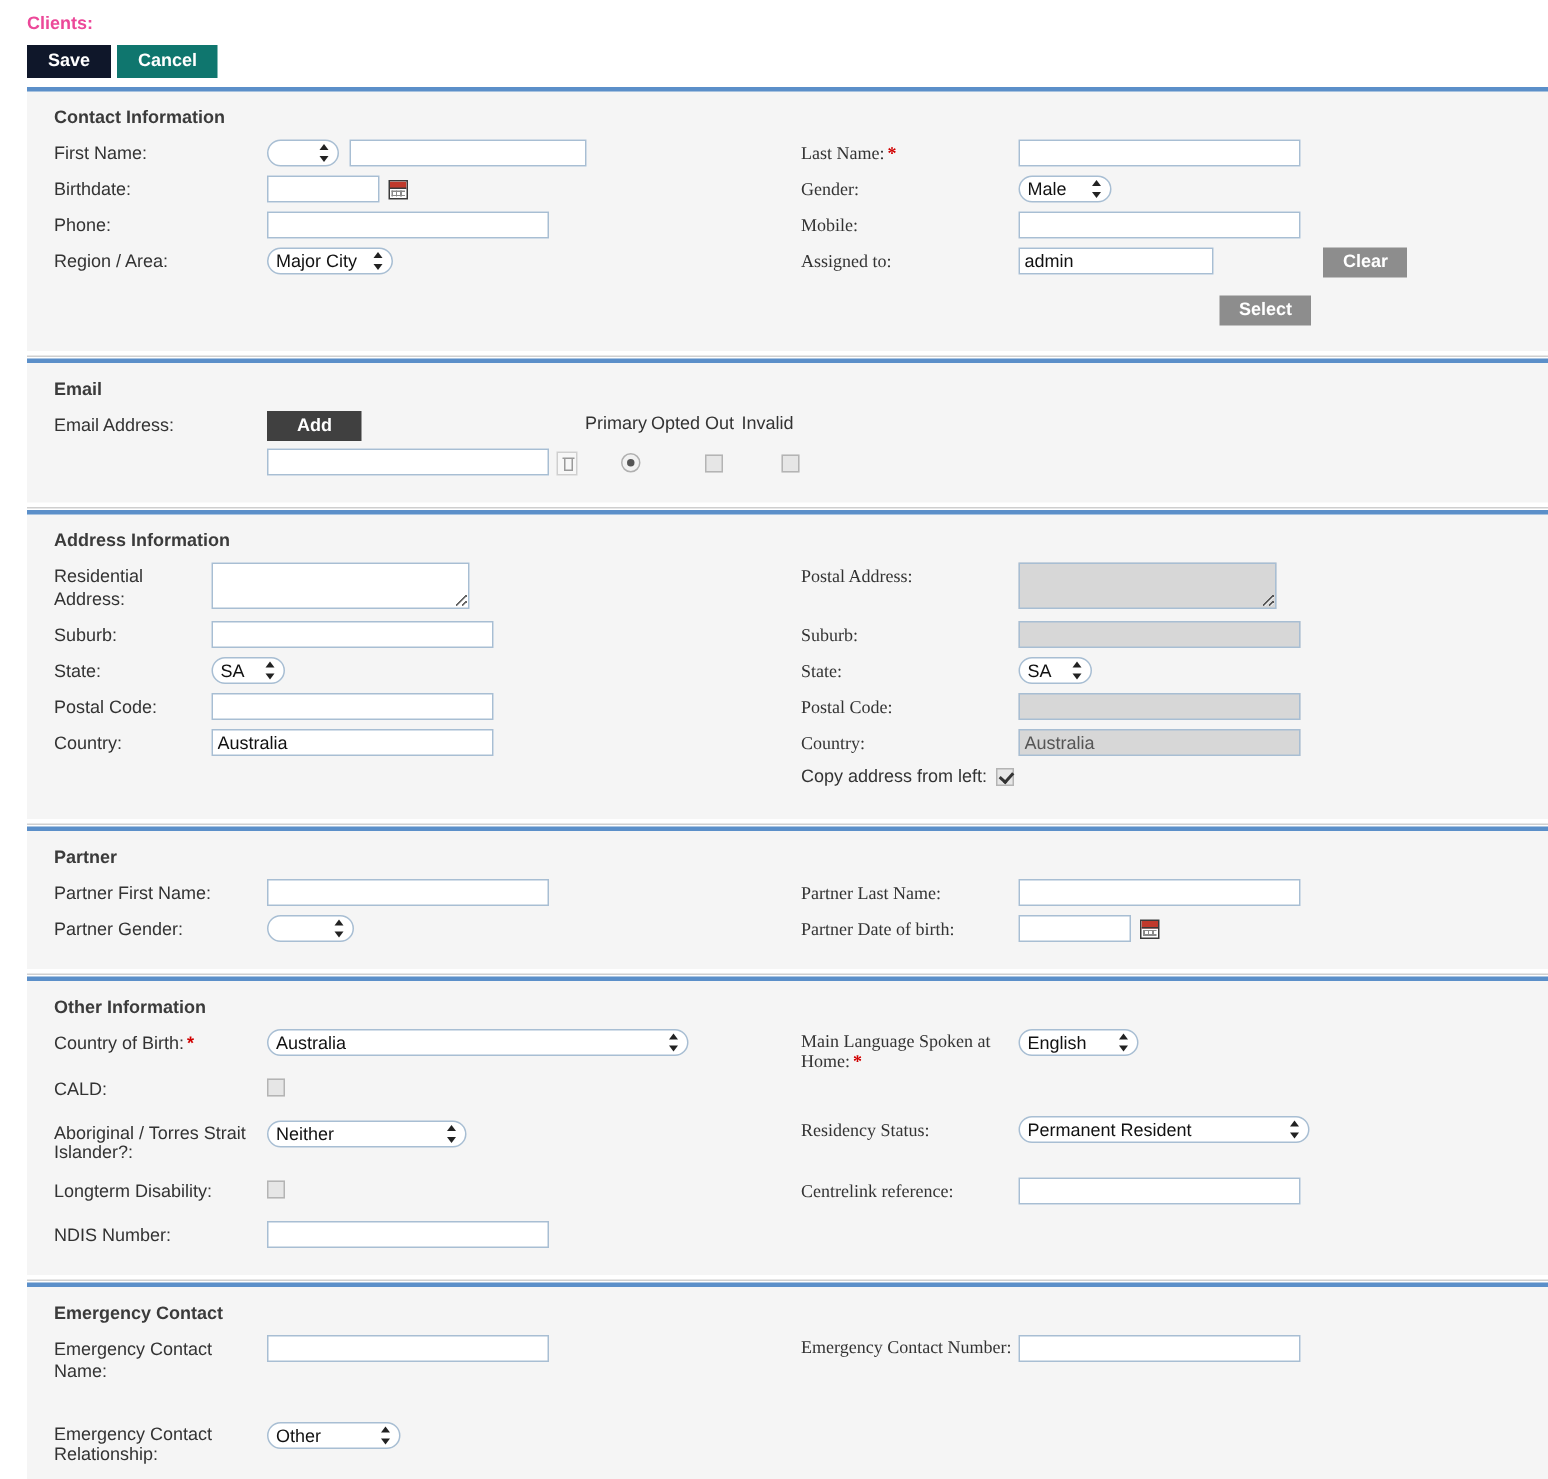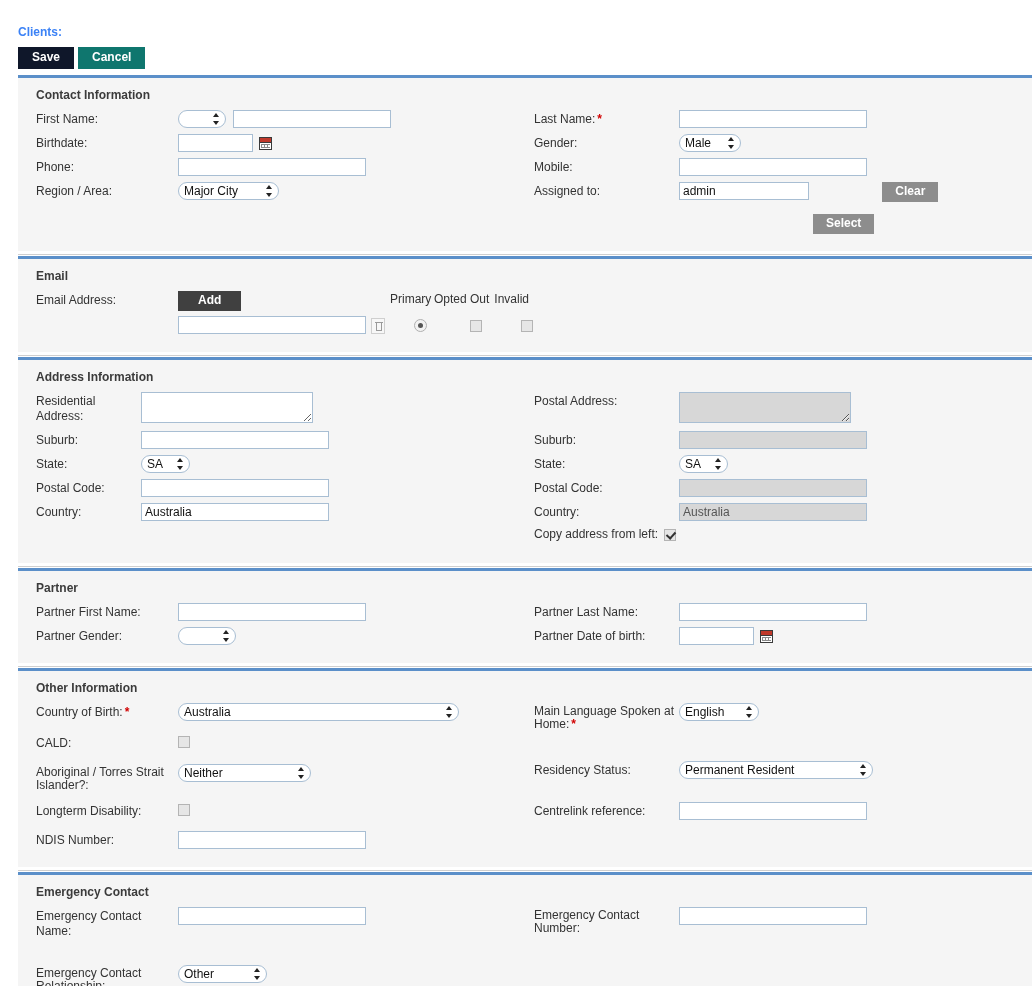--- a/index.html
+++ b/index.html
@@ -7,22 +7,22 @@
     background: #ffffff;
     font-family: "Liberation Sans", sans-serif;
     font-size: 12px;
     color: #333333;
     -webkit-font-smoothing: antialiased;
   }
   .page { width: 1032px; min-height: 986px; position: relative; background:#fff; }
 
   
   .page-title {
-    font-size: 12px; font-weight: bold; color: #3b82f6;
-    padding: 25px 0 0 18px;
+    font-size: 12px; font-weight: bold; color: #ec4899;
+    padding: 8px 0 0 18px;
   }
 
   
   .button-bar { padding: 8px 0 6px 18px; }
   .btn {
     display: inline-block;
     border: 0; outline: 0;
     color: #ffffff;
     font-family: "Liberation Sans", sans-serif;
     font-size: 12px; font-weight: bold;
@@ -70,21 +70,21 @@
     min-height: 19px;
   }
   .row .lbl {
     width: 142px;
     flex: 0 0 142px;
     font-size: 12px;
     color: #333;
     line-height: 15px;
     padding-top: 2px;
   }
-  .col-right .row .lbl { width: 145px; flex: 0 0 145px; }
+  .col-right .row .lbl { width: 145px; flex: 0 0 145px; font-family: Liberation Serif, serif; }
   .req { color: #d10000; font-weight: bold; padding-left: 2px; }
   .fld { flex: 1 1 auto; }
 
   
   input[type="text"], textarea {
     font-family: "Liberation Sans", sans-serif;
     font-size: 12px;
     color: #111;
     border: 1px solid #a8bed3;
     background: #ffffff;
@@ -247,21 +247,21 @@
             <div class="lbl">Phone:</div>
             <div class="fld">
               <input type="text" style="width: 188px;" value="">
             </div>
           </div>
 
           <div class="row">
             <div class="lbl">Region / Area:</div>
             <div class="fld">
               <span class="sel-wrap">
-                <select style="width:101px;">
+                <select style="width:84px;">
                   <option>Major City</option>
                 </select>
                 <span class="arrows">
                     <i class="up"></i>
                     <i class="down"></i>
                   </span>
               </span>
             </div>
           </div>
 

